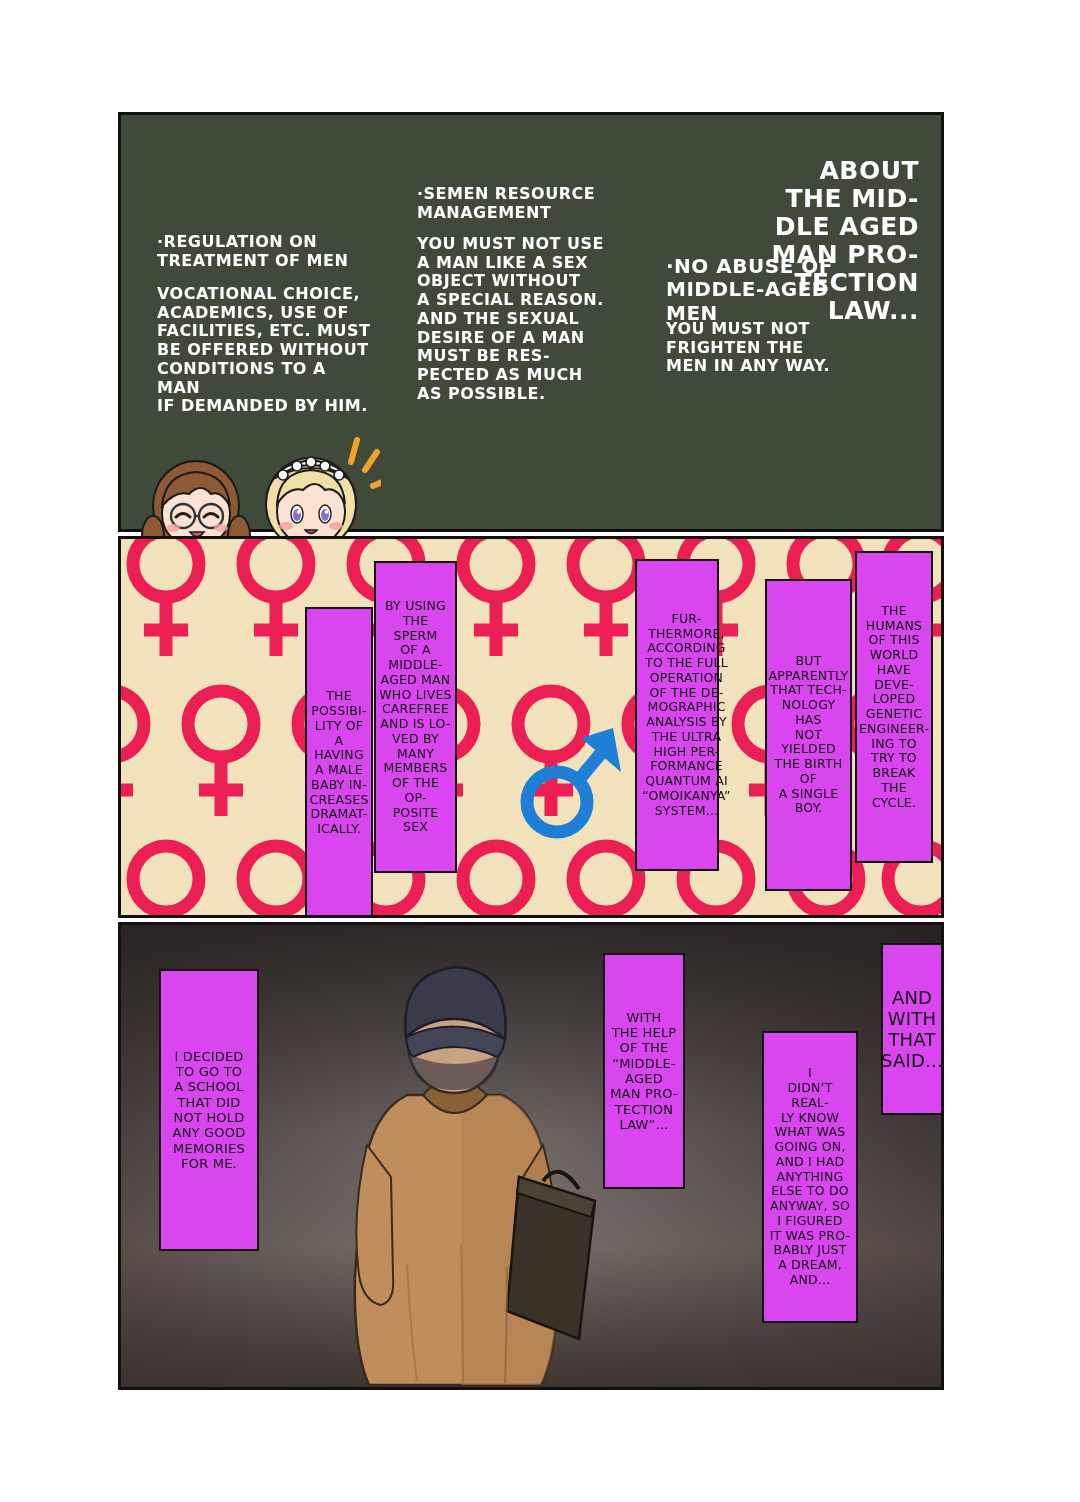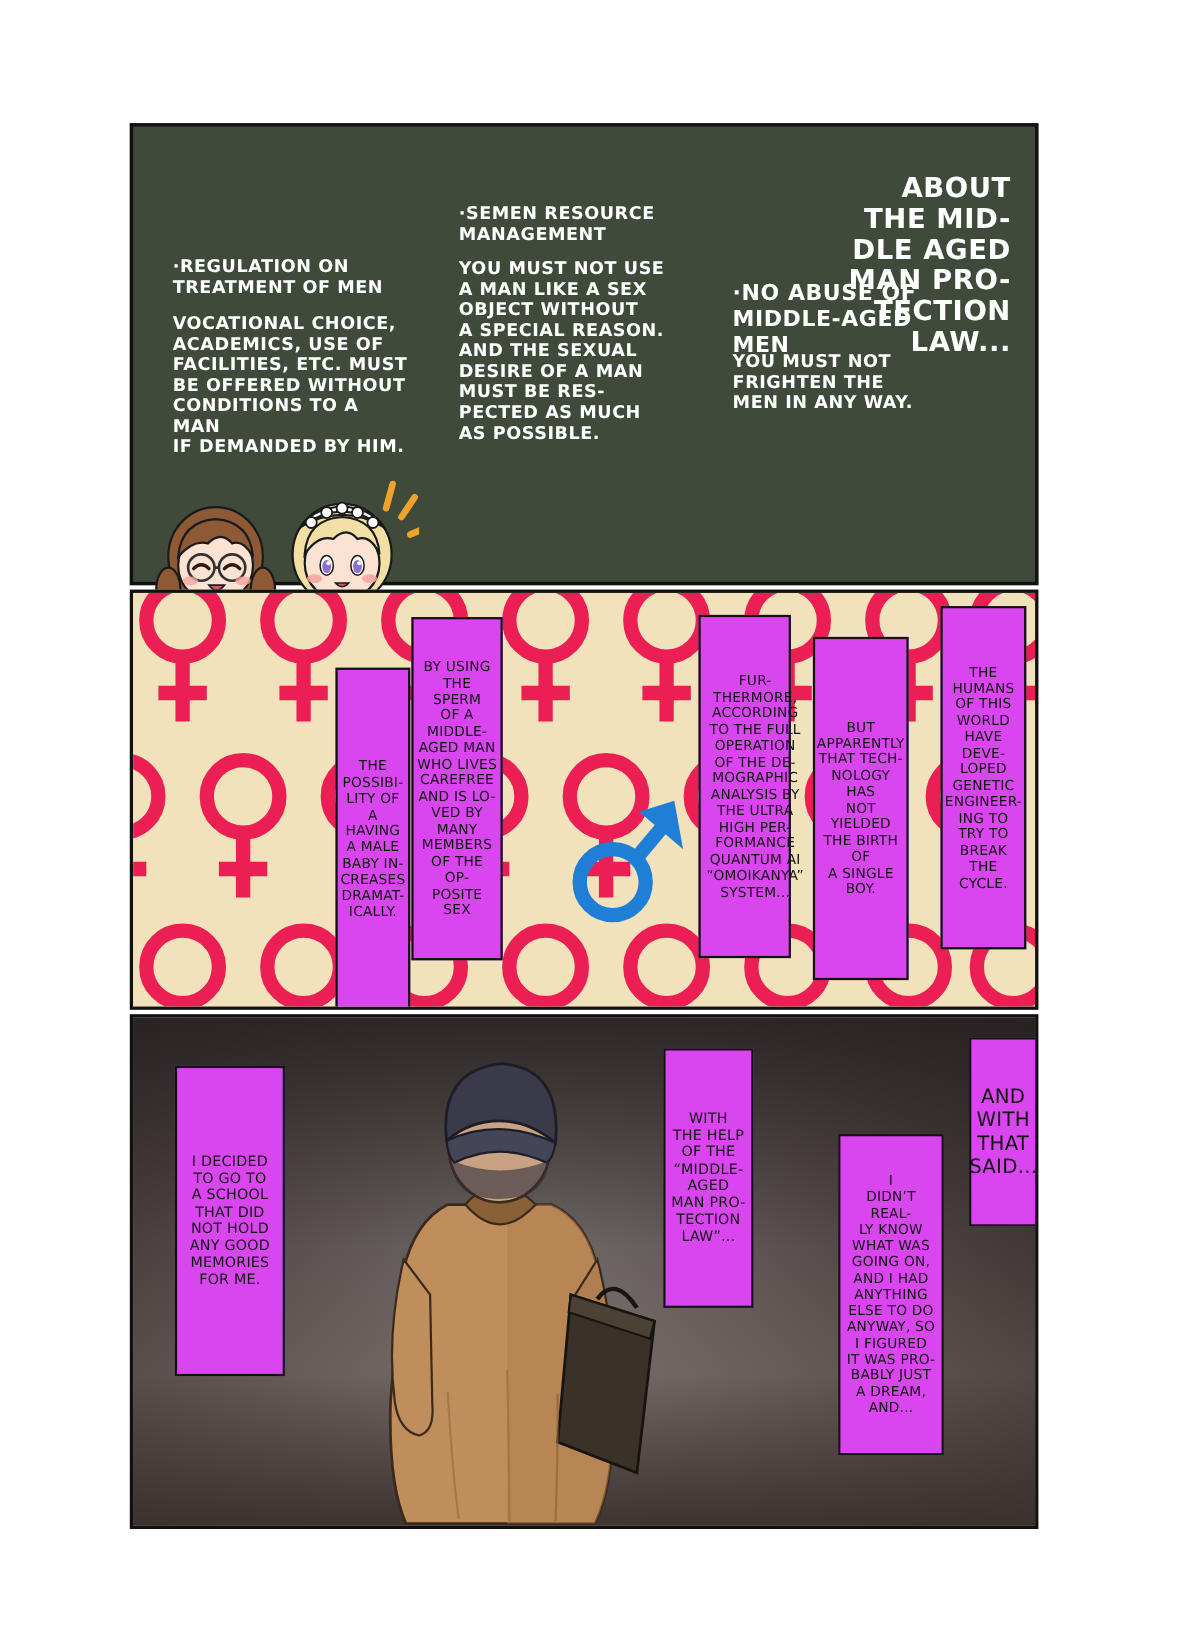--- a/index.html
+++ b/index.html
@@ -314,21 +314,21 @@
 OF THE DE-
 MOGRAPHIC
 ANALYSIS BY
 THE ULTRA
 HIGH PER-
 FORMANCE
 QUANTUM AI
 “OMOIKANYA”
 SYSTEM...</div>
 
-    <div class="cap" style="left:618px; top:40px;  width:87px;  height:312px; font-size:12.5px;">BUT
+    <div class="cap" style="left:644px; top:40px;  width:87px;  height:312px; font-size:12.5px;">BUT
 APPARENTLY
 THAT TECH-
 NOLOGY HAS
 NOT YIELDED
 THE BIRTH OF
 A SINGLE
 BOY.</div>
 
     <div class="cap" style="left:734px; top:12px;  width:78px;  height:312px; font-size:12.5px;">THE
 HUMANS

